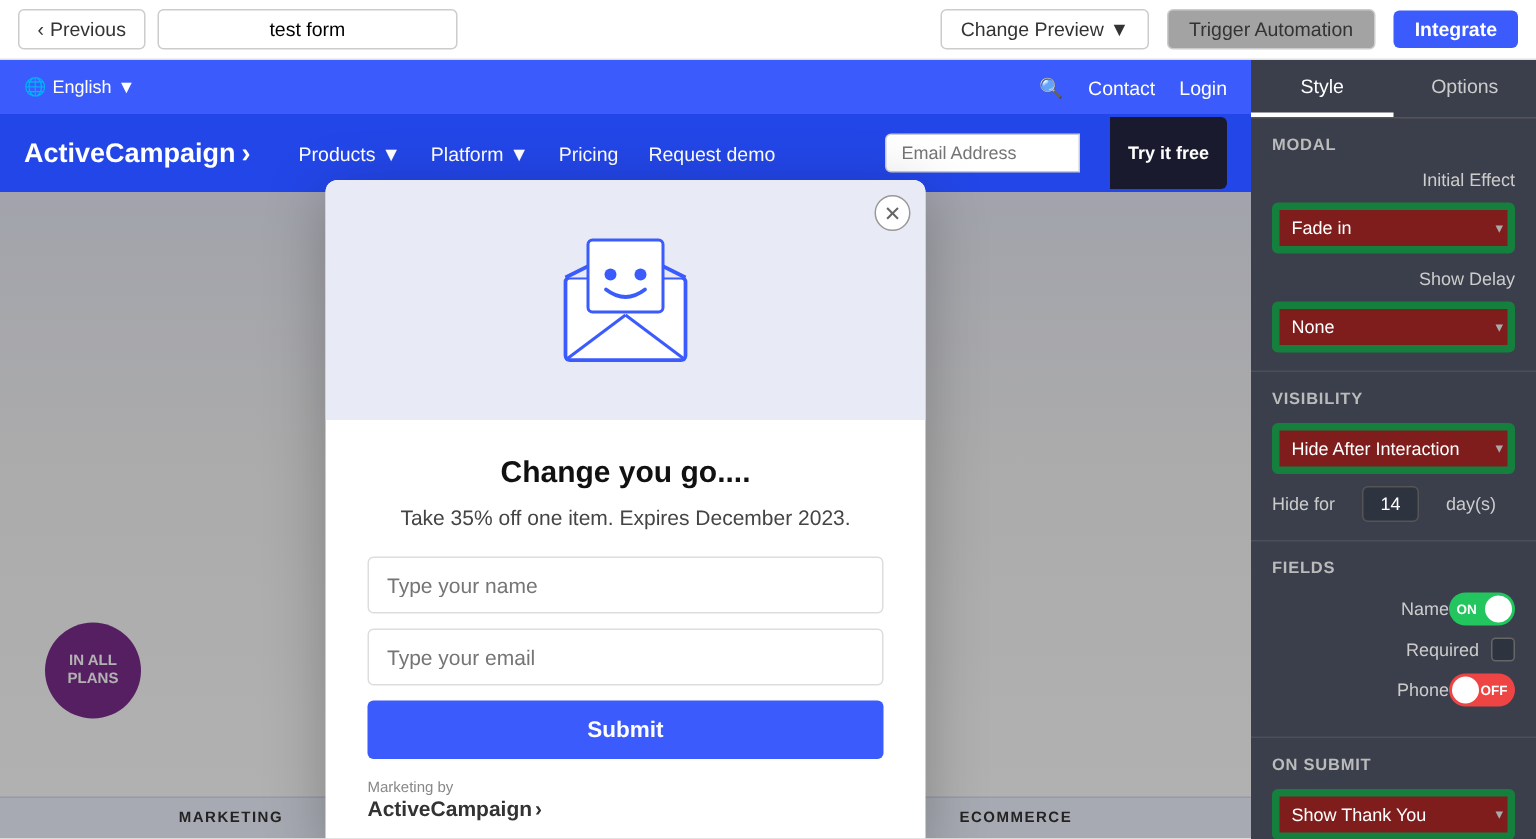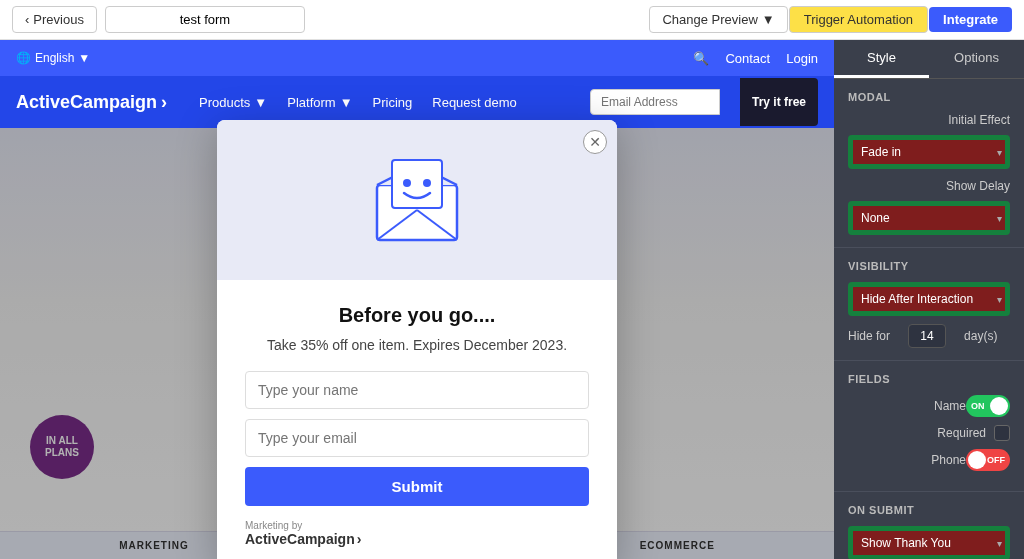--- a/index.html
+++ b/index.html
@@ -14,29 +14,29 @@
     .top-bar-left { display: flex; align-items: center; gap: 8px; }
     .prev-btn {
       display: flex; align-items: center; gap: 4px;
       border: 1px solid #ccc; border-radius: 4px; padding: 5px 12px;
       font-size: 13px; cursor: pointer; background: #fff; color: #333;
     }
     .form-name-input {
       border: 1px solid #ccc; border-radius: 4px; padding: 5px 16px;
       font-size: 13px; width: 200px; text-align: center;
     }
-    .top-bar-right { display: flex; align-items: center; gap: 1px; }
+    .top-bar-right { display: flex; align-items: center; gap: 12px; }
     .change-preview-btn {
       display: flex; align-items: center; gap: 4px;
       border: 1px solid #ccc; border-radius: 4px; padding: 5px 12px;
       font-size: 13px; cursor: pointer; background: #fff; color: #333;
     }
     .trigger-automation-btn {
       border: 1px solid #ccc; border-radius: 4px; padding: 5px 14px;
-      font-size: 13px; cursor: pointer; background: #fde047; color: #333;
+      font-size: 13px; cursor: pointer; background: #a3a3a3; color: #333;
     }
     .integrate-btn {
       border: none; border-radius: 4px; padding: 5px 14px;
       font-size: 13px; cursor: pointer; background: #3b5bfc; color: #fff; font-weight: 600;
     }
 
     
     .main-area {
       display: flex; flex: 1; overflow: hidden;
     }
@@ -286,21 +286,21 @@
               <circle cx="60" cy="28" r="4" fill="#3b5bfc"></circle>
 
               <path d="M37 38 Q50 48 63 38" stroke="#3b5bfc" stroke-width="2.5" fill="none" stroke-linecap="round"></path>
 
               <line x1="10" y1="85" x2="50" y2="55" stroke="#3b5bfc" stroke-width="2"></line>
               <line x1="90" y1="85" x2="50" y2="55" stroke="#3b5bfc" stroke-width="2"></line>
             </svg>
           </div>
 
           <div class="modal-body">
-            <div class="modal-title">Before you go....</div>
+            <div class="modal-title">Change you go....</div>
             <div class="modal-subtitle">Take 35% off one item. Expires December 2023.</div>
             <input class="modal-input" placeholder="Type your name" style="">
             <input class="modal-input" placeholder="Type your email" style="">
             <button class="modal-submit">
               <span>Submit</span>
             </button>
             <div class="modal-footer">
               <span class="marketing-by">Marketing by</span>
               <div class="ac-branding">
                 <span>ActiveCampaign</span>

